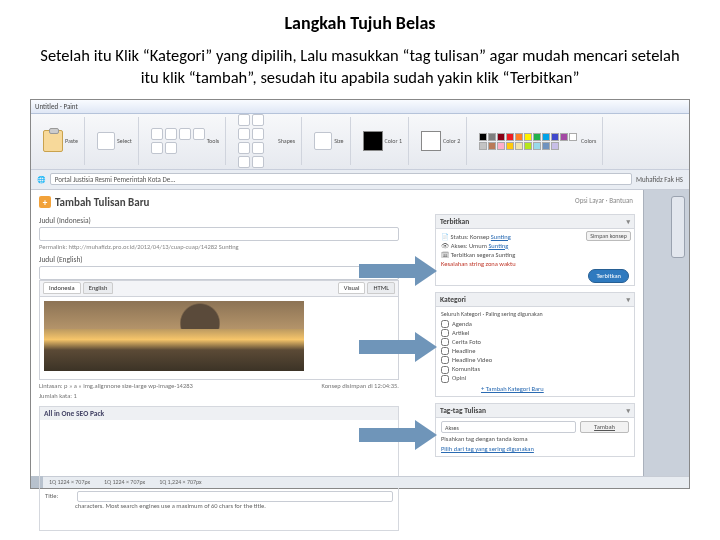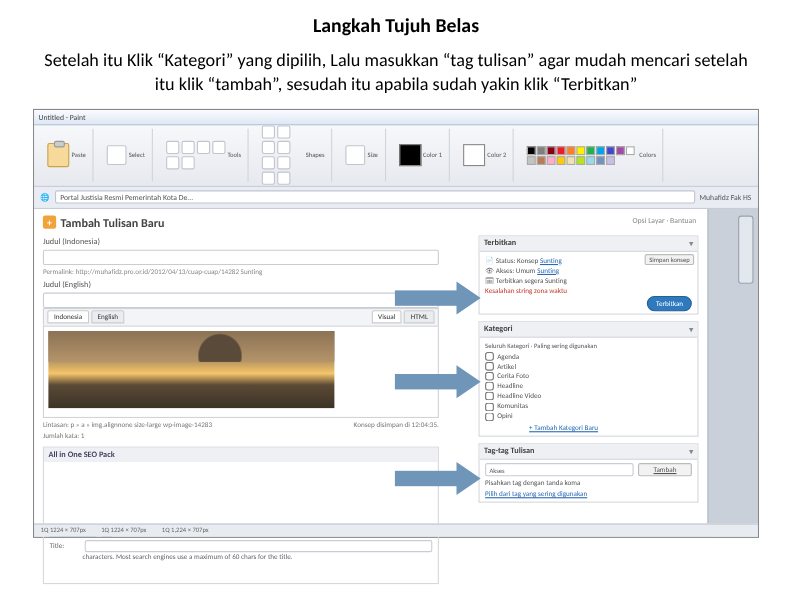--- a/index.html
+++ b/index.html
@@ -59,21 +59,21 @@
   .tag-input-row .input{flex:1;height:12px;}
   .btn-small{padding:1px 13px;font-size:6.5px;border:1px solid #bbb;background:#f2f2f2;border-radius:2px;text-decoration:underline;}
   .seo{border:1px solid #d5d8de;margin-top:4px;}
   .seo-h{background:#eef0f3;padding:2px 4px;font-size:7.5px;font-weight:bold;color:#446;}
   .seo-b{padding:20px 5px;font-size:6.5px;color:#666;margin-top:40px;}
   .seo-b .lbl{display:inline-block;width:28px;}
   
   .arrow{position:absolute;width:90px;height:30px;}
   .arrow .shaft{position:absolute;left:0;top:8px;width:58px;height:14px;background:#6f95b9;}
   .arrow .head{position:absolute;left:56px;top:0;width:0;height:0;border-top:15px solid transparent;border-bottom:15px solid transparent;border-left:22px solid #6f95b9;}
-  .statusbar{position:absolute;left:0;right:0;bottom:0;height:12px;background:#e8ecf1;border-top:1px solid #c7ccd5;font-size:6px;color:#666;display:flex;align-items:center;gap:14px;padding:0 6px;}
+  .statusbar{position:absolute;left:12px;right:0;bottom:0;height:12px;background:#e8ecf1;border-top:1px solid #c7ccd5;font-size:6px;color:#666;display:flex;align-items:center;gap:14px;padding:0 6px;}
   .save-draft{position:absolute;top:2px;right:3px;font-size:6px;border:1px solid #bbb;padding:0 3px;border-radius:2px;background:#f2f2f2;}
 </style>
 </head>
 <body>
 
 <div class="slide">
   <div class="title">Langkah Tujuh Belas</div>
   <div class="body-text">Setelah itu Klik “Kategori” yang dipilih, Lalu masukkan “tag tulisan” agar mudah mencari setelah itu klik “tambah”, sesudah itu apabila sudah yakin klik “Terbitkan”</div>
 
   <div class="shot">

